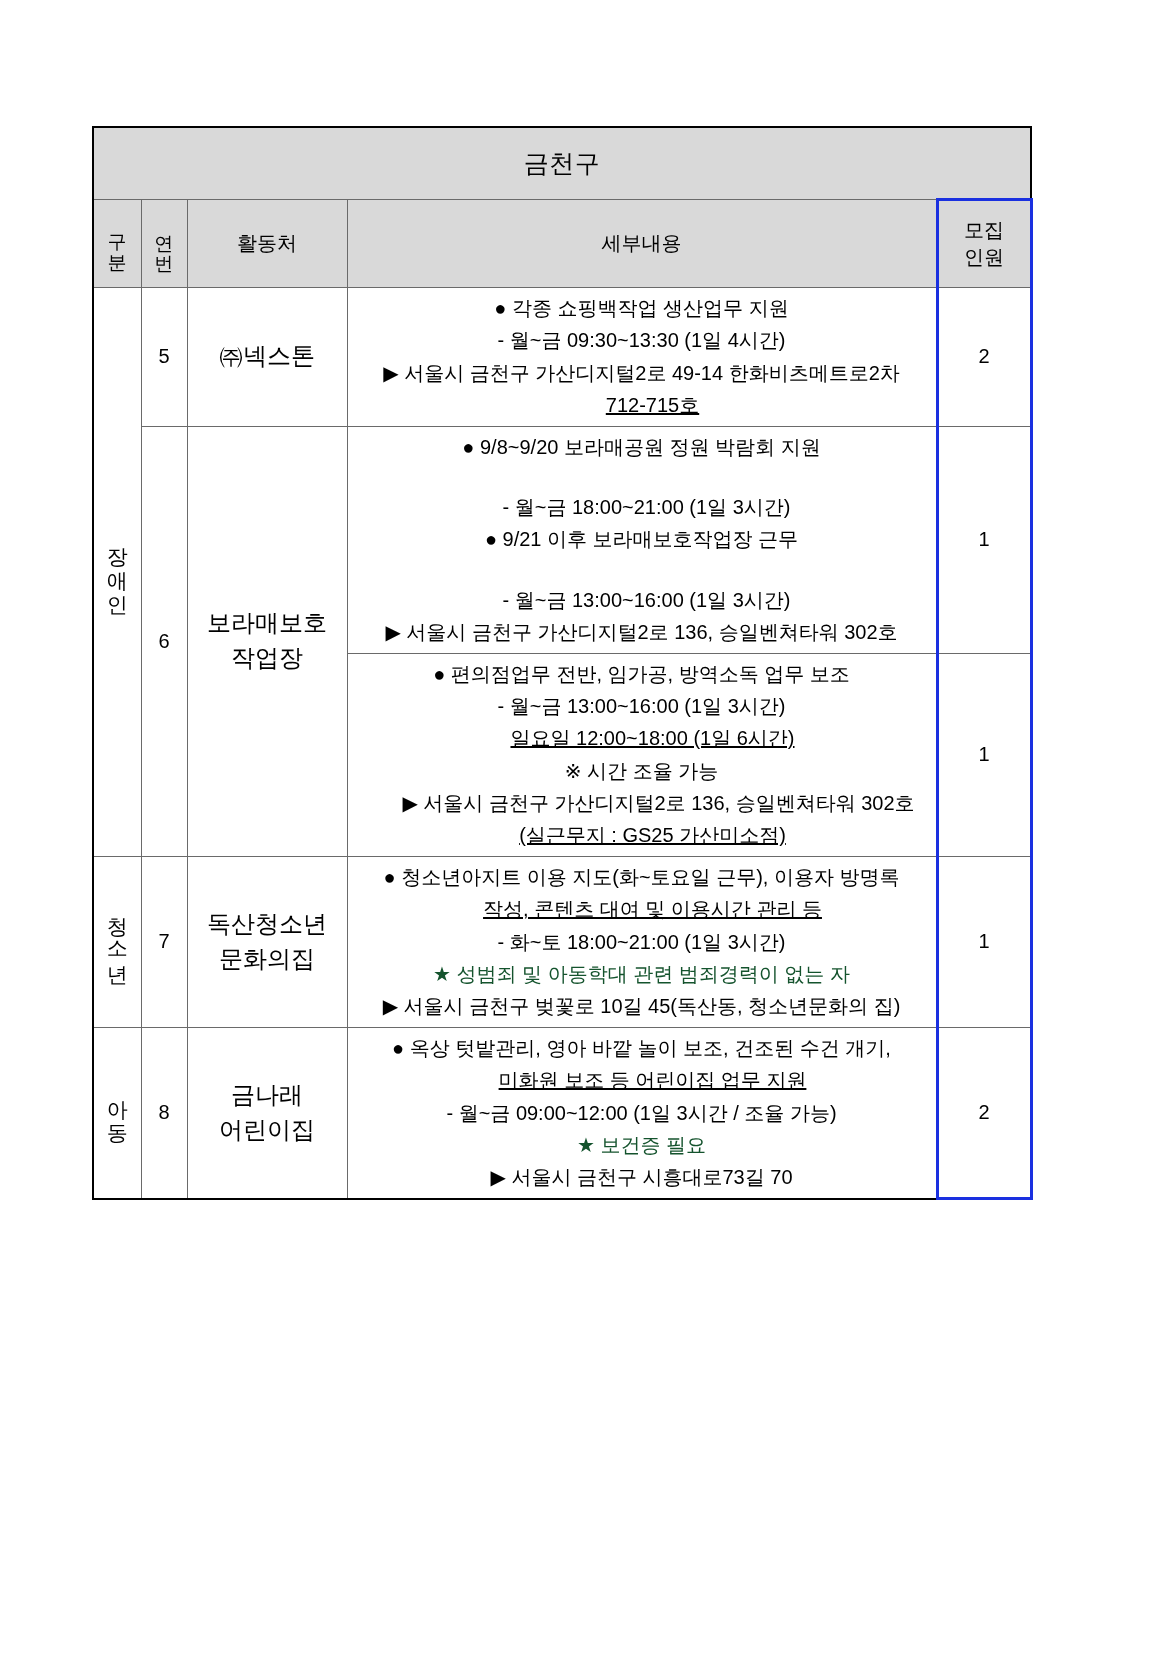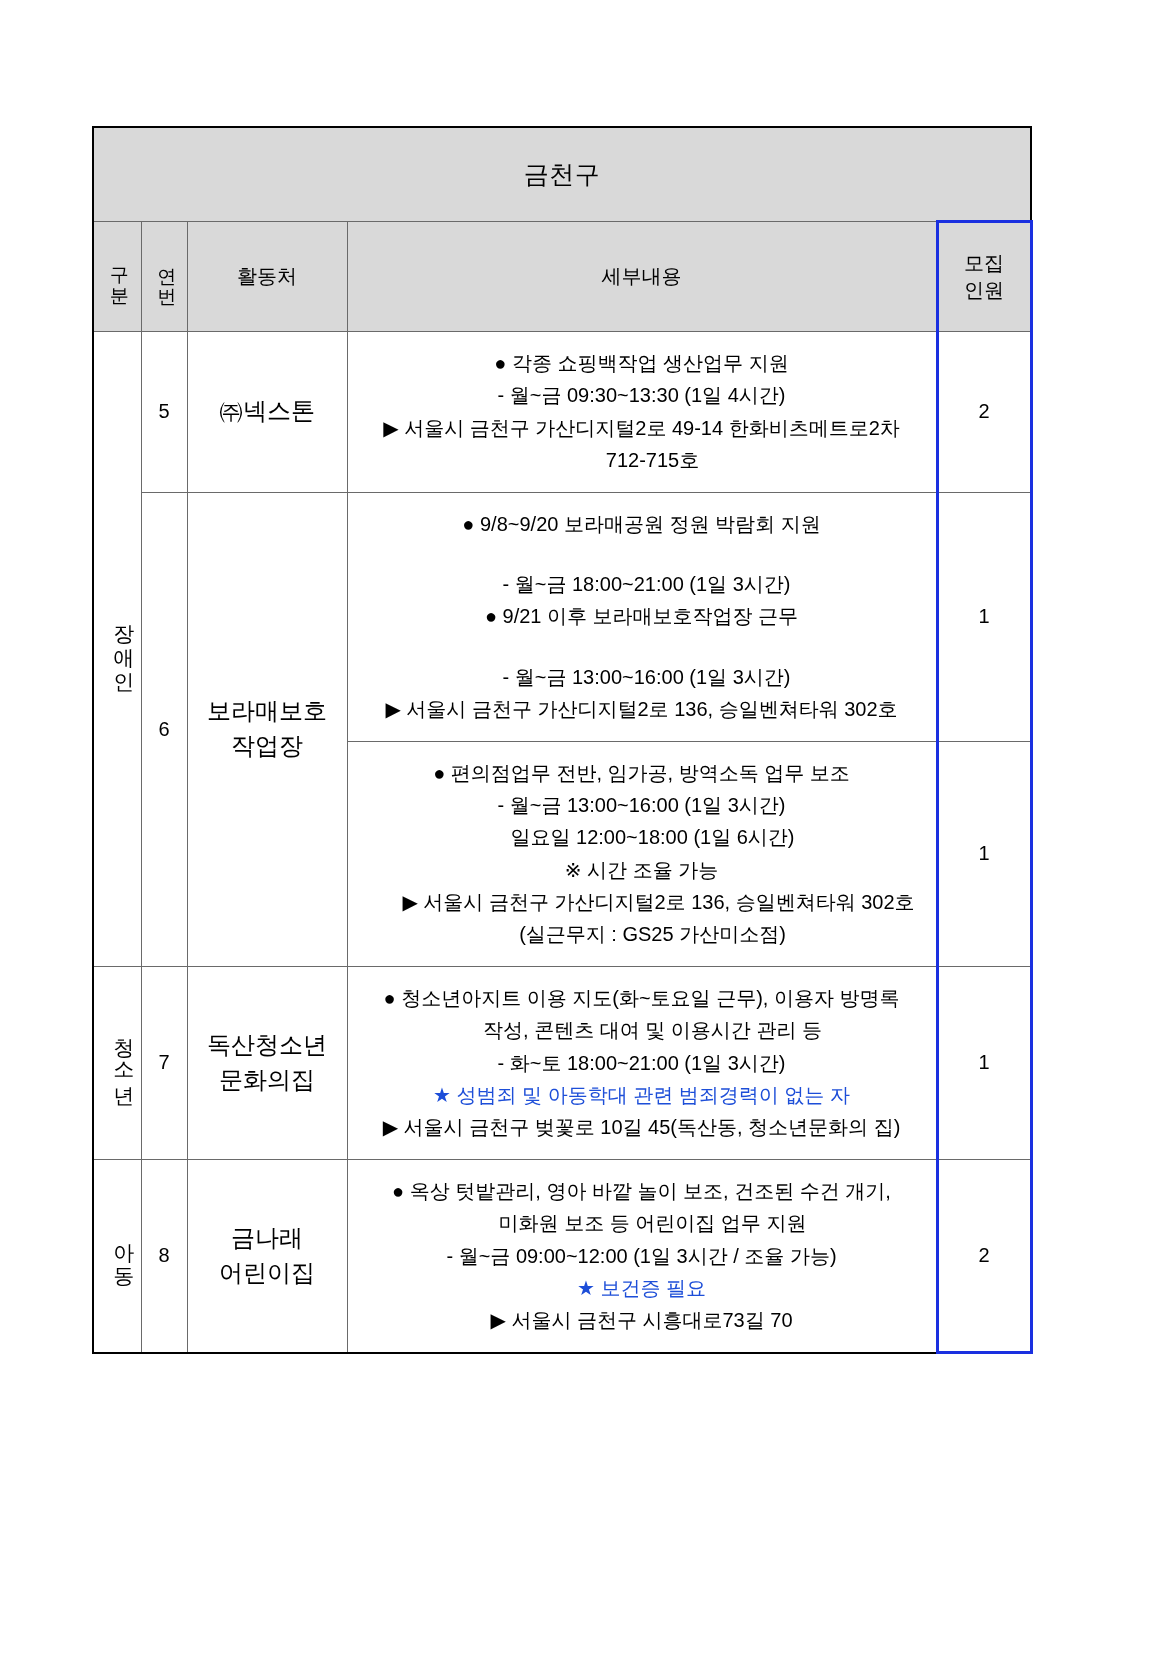--- a/index.html
+++ b/index.html
@@ -25,21 +25,21 @@
 
   table.recruit {
     border-collapse: collapse;
     table-layout: fixed;
     width: 938px;
     background: #ffffff;
   }
 
   table.recruit td, table.recruit th {
     border: 1px solid #6a6a6a;
-    padding: 15px;
+    padding: 4px;
     vertical-align: middle;
     font-weight: normal;
   }
 
   
   table.recruit {
     border: 2px solid #000000;
   }
 
   
@@ -111,25 +111,25 @@
   .detail-cell {
     text-align: center;
     font-size: 20px;
     padding: 16px 10px 16px 18px;
     line-height: 1.62;
   }
   .detail-cell .ln {
     white-space: nowrap;
   }
   .ln.ind1 { padding-left: 0px; }
-  .ln.ind2 { padding-left: 22px; }
+  .ln.ind2 { padding-left: 22px; text-decoration: underline; }
   .ln.ind3 { padding-left: 10px; margin-top: 28px; }
   .ln.ind4 { padding-left: 34px; }
   .ln.blue {
-    color: #1d4ed8;
+    color: #14532d;
   }
 
   
   col.c-cat { width: 48px; }
   col.c-no  { width: 46px; }
   col.c-org { width: 160px; }
   col.c-det { width: 590px; }
   col.c-num { width: 94px; }
 </style>
 </head>

